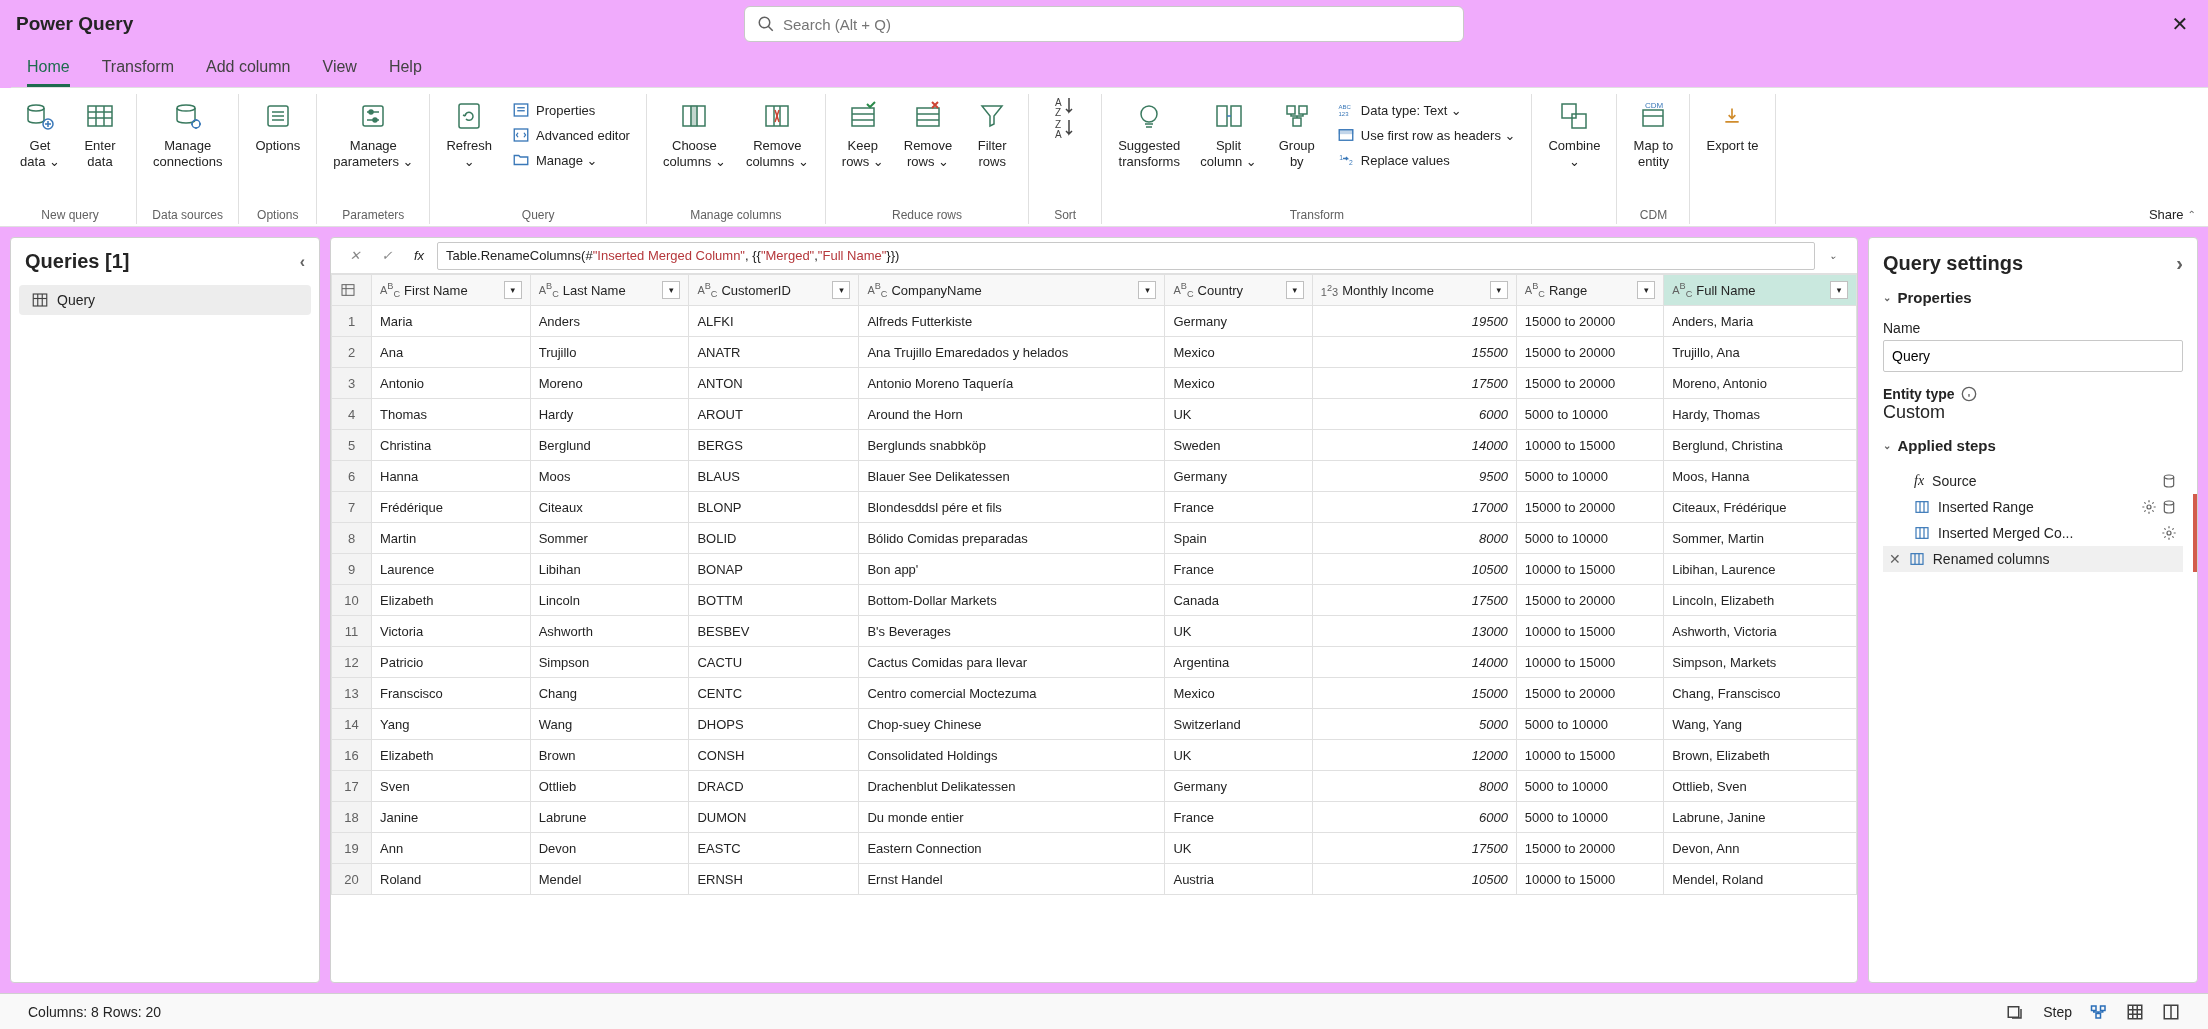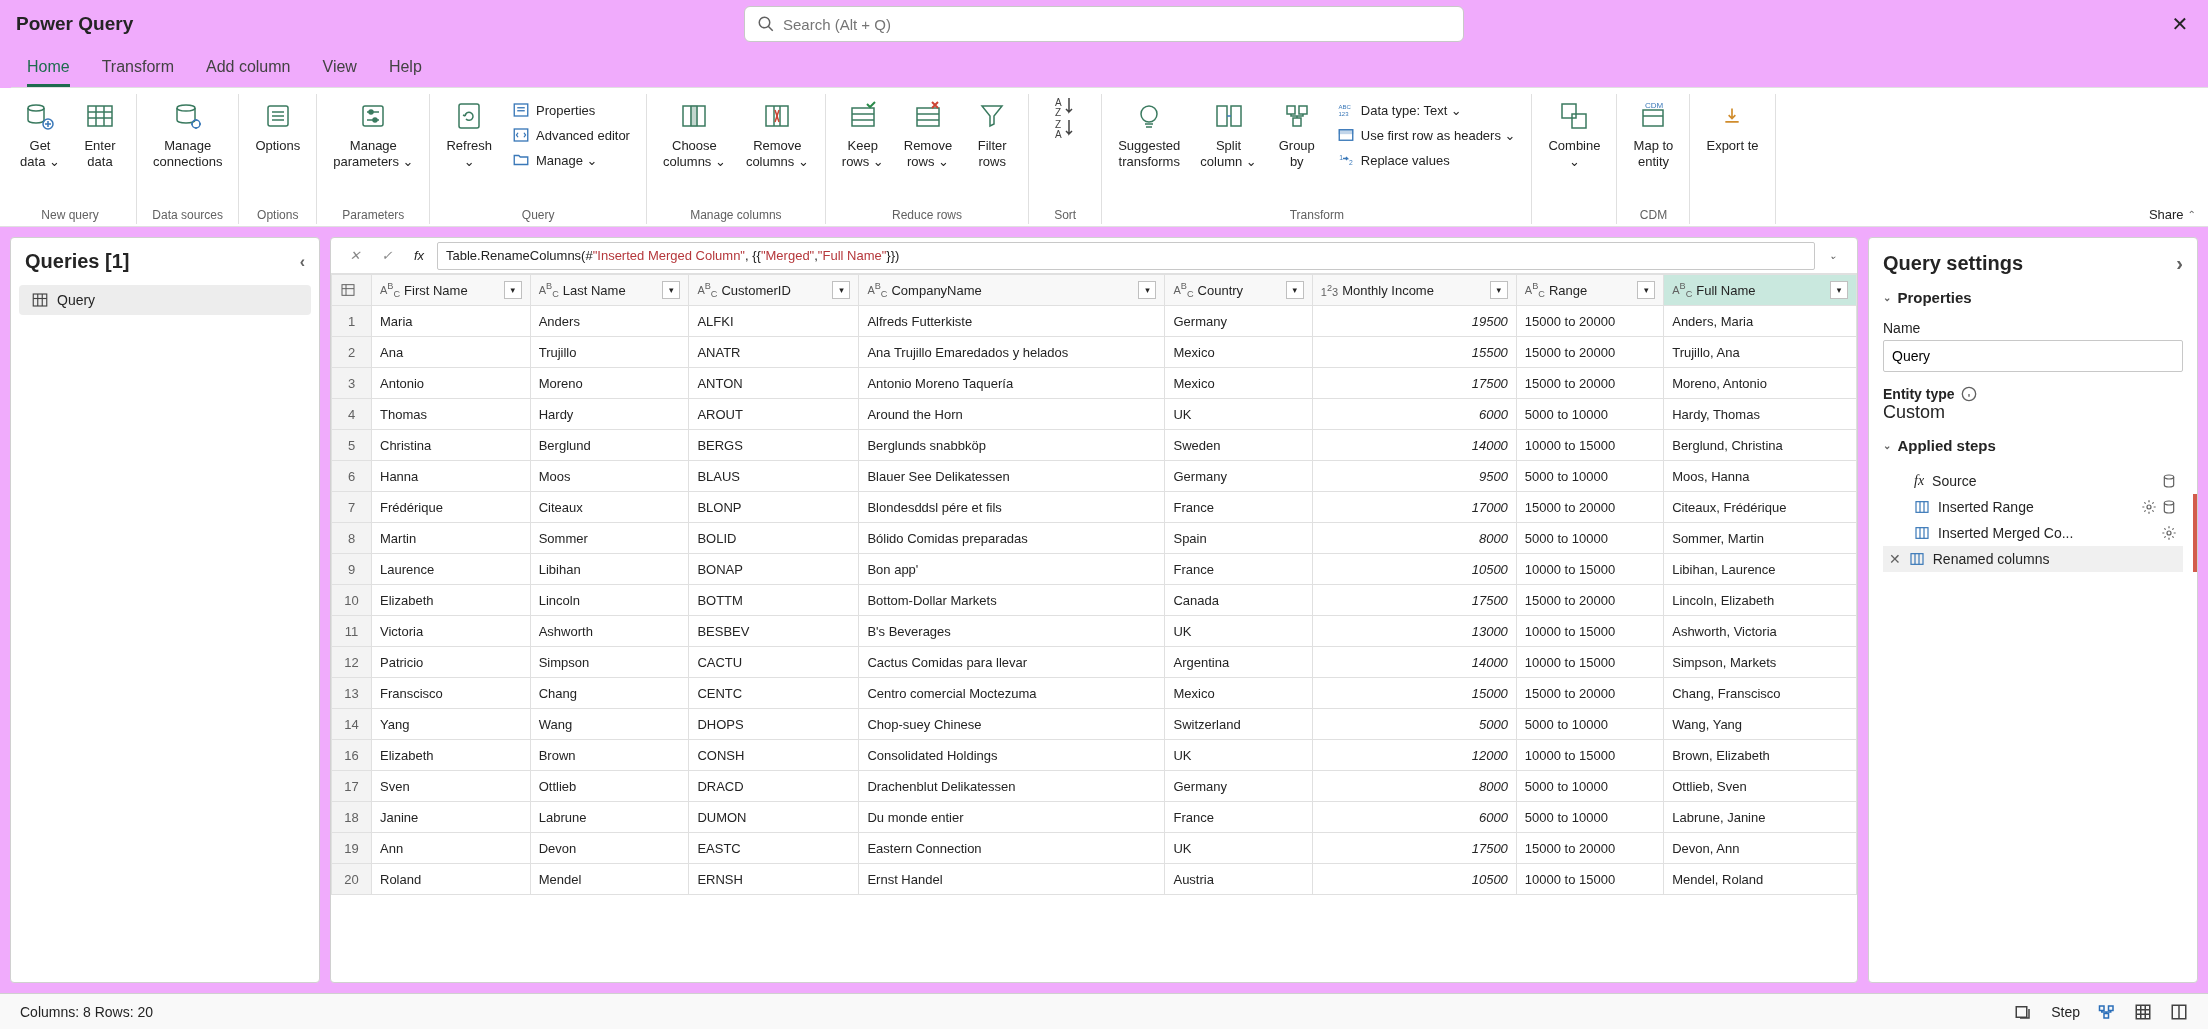--- a/index.html
+++ b/index.html
@@ -47,21 +47,21 @@
 td.num{text-align:right;font-style:italic;}
 .settings-pane{width:330px;background:#fff;border:1px solid #d0d0d0;border-radius:4px;padding:14px;display:flex;flex-direction:column;gap:14px;overflow:auto;}
 .settings-title{font-size:20px;font-weight:600;display:flex;justify-content:space-between;align-items:center;}
 .section-header{font-size:15px;font-weight:600;display:flex;align-items:center;gap:6px;cursor:pointer;}
 .name-input{width:100%;height:32px;border:1px solid #c8c8c8;border-radius:2px;padding:0 8px;font-size:14px;}
 .step{display:flex;align-items:center;gap:8px;padding:5px 6px;font-size:14px;cursor:pointer;position:relative;border-left:3px solid transparent;}
 .step.selected{background:#f0f0f0;border-left:none}
 .step .step-icons{margin-left:auto;display:flex;gap:4px;color:#616161;}
 .step-wrap{position:relative;}
 .step-wrap.marked::after{content:"";position:absolute;right:-14px;top:0;bottom:0;width:4px;background:#d35c4c;}
-.statusbar{height:36px;border-top:1px solid #d0d0d0;background:#f9f9f9;display:flex;align-items:center;padding:0 20px;font-size:14px;justify-content:space-between;}
+.statusbar{height:36px;border-top:1px solid #d0d0d0;background:#f9f9f9;display:flex;align-items:center;padding:0 28px;font-size:14px;justify-content:space-between;}
 .status-right{display:flex;align-items:center;gap:18px;}
 .status-right .sbtn{display:flex;align-items:center;gap:19px;cursor:pointer;}
 svg{display:block;}
 .chev{font-size:10px;color:#616161;}
 </style>
 </head>
 <body>
 
 <div class="window">
 

